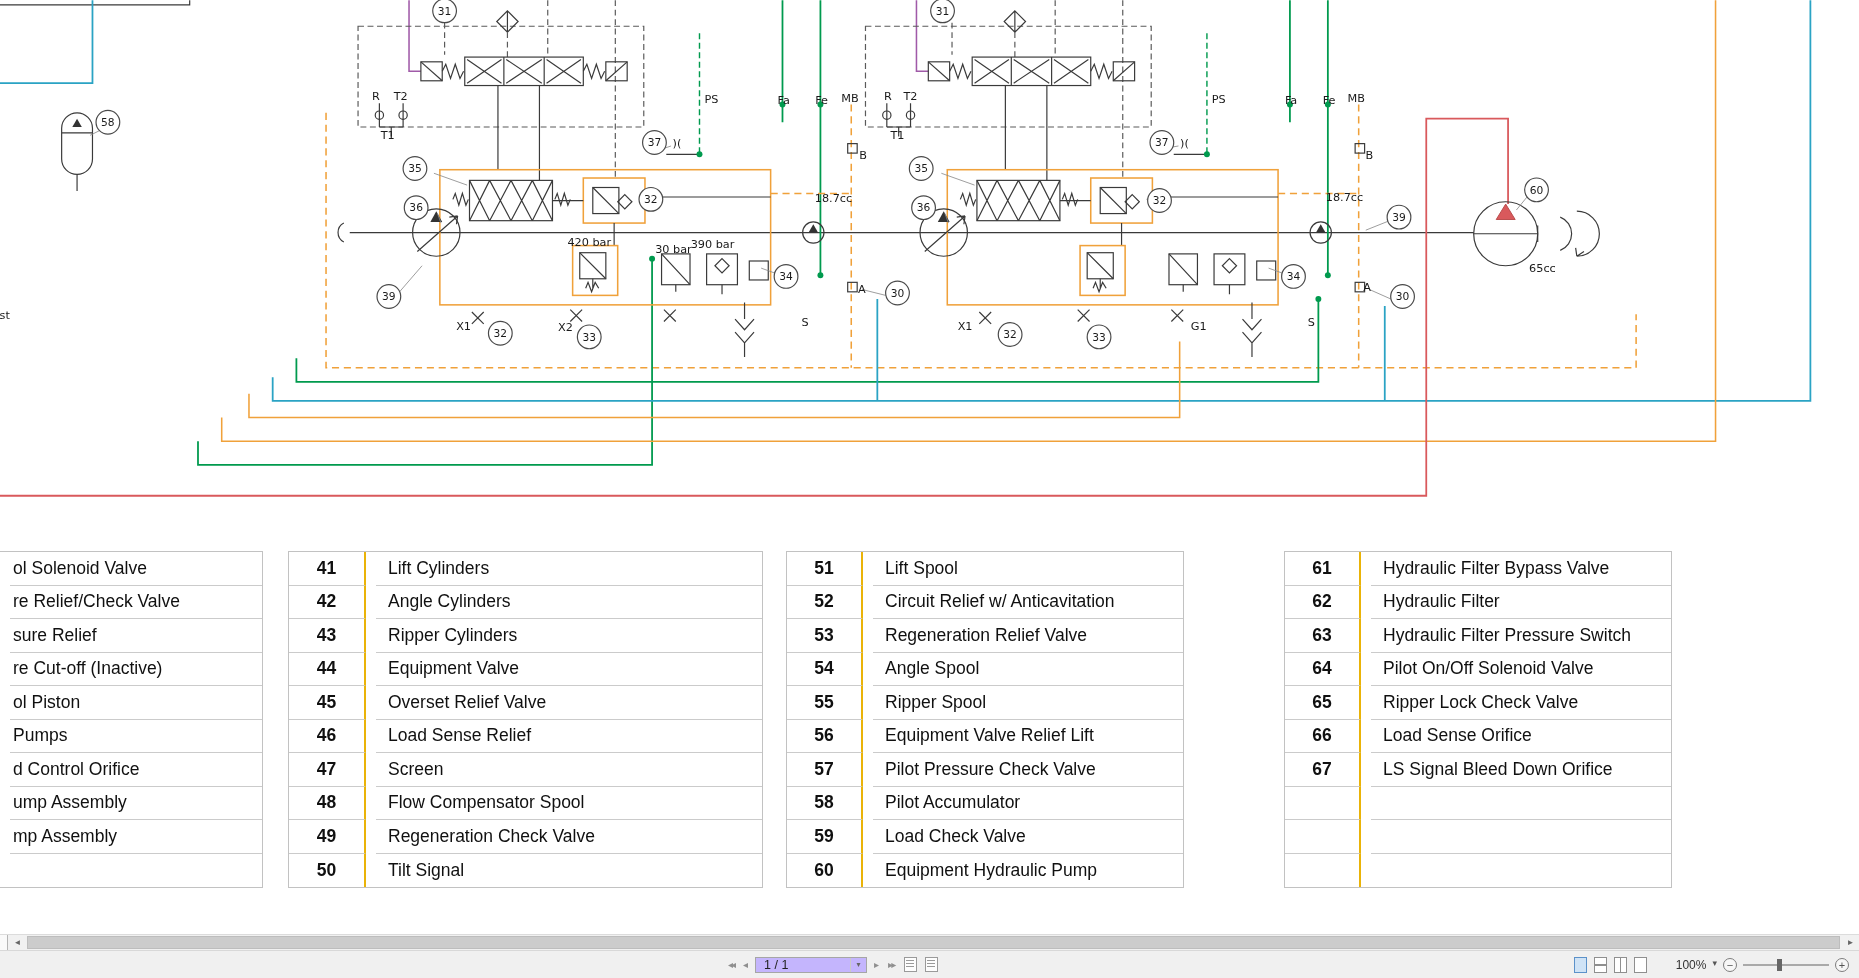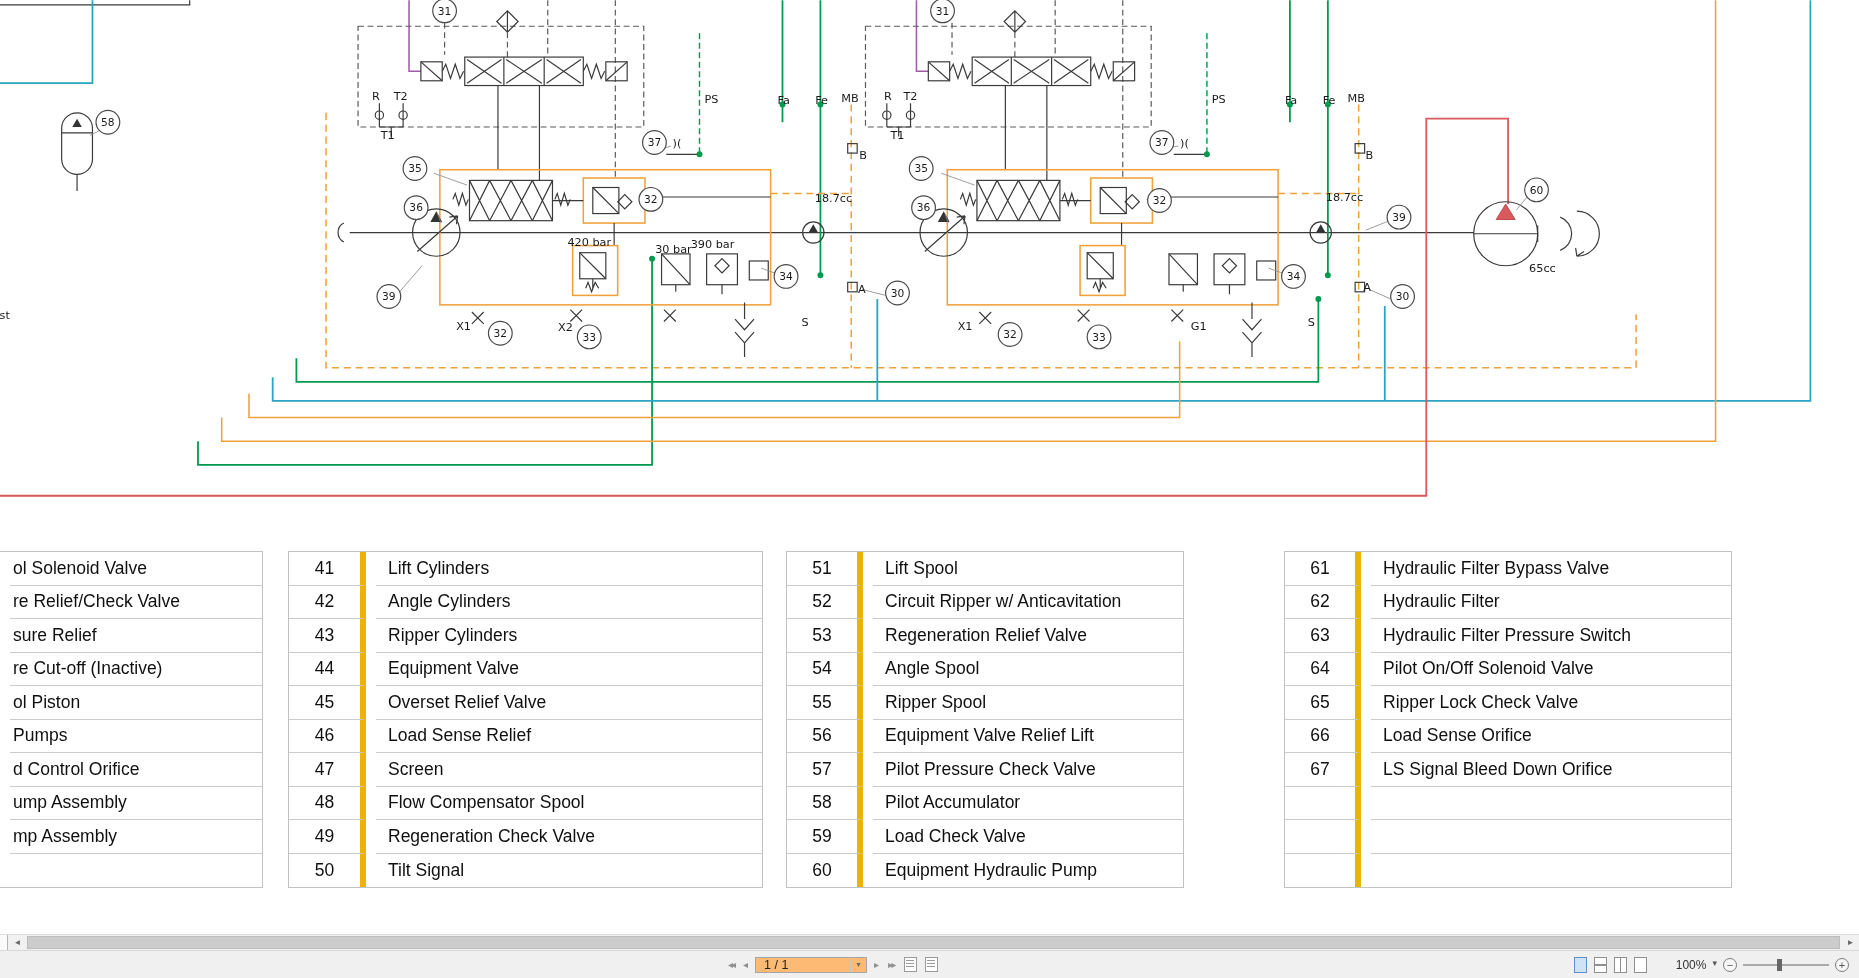--- a/index.html
+++ b/index.html
@@ -26,43 +26,43 @@
   .dlbl{font:9.5px "DejaVu Sans",sans-serif;fill:#1a1a1a;text-anchor:middle;}
   .gdot{fill:#009a4e;stroke:none;}
 
   
   .legend{position:absolute;top:551px;left:0;width:100%;height:340px;}
   .lg{position:absolute;top:0;display:grid;grid-auto-rows:33.5px;border:1px solid #c2c2c2;
       font-size:17.5px;color:#101010;background:#fff;box-sizing:border-box;}
   #lg0{left:0;width:263px;grid-template-columns:1fr;border-left:none;}
   #lg1{left:288px;width:475px;grid-template-columns:77px 1fr;}
   #lg2{left:786px;width:398px;grid-template-columns:76px 1fr;}
-  #lg3{left:1284px;width:448px;grid-template-columns:76px 1fr;}
+  #lg3{left:1284px;width:388px;grid-template-columns:76px 1fr;}
   .cell{display:flex;align-items:center;border-bottom:1px solid #cbcbcb;white-space:nowrap;overflow:hidden;}
-  .num{justify-content:center;border-right:6px solid #eab308;}
+  .num{justify-content:center;border-right:2px solid #eab308;font-weight:bold;}
   .desc{padding-left:12px;margin-left:10px;}
   #lg0 .desc{padding-left:3px;}
 
   
   .hscroll{position:absolute;left:0;right:0;bottom:28px;height:16px;background:#f1f1f1;
            border-top:1px solid #dcdcdc;box-sizing:border-box;}
   .hs-split{position:absolute;left:0;top:0;width:8px;height:15px;background:#fafafa;border-right:1px solid #b5b5b5;box-sizing:border-box;}
   .hs-btn{position:absolute;top:0;width:17px;height:15px;display:flex;align-items:center;justify-content:center;
           color:#666;font-size:8px;background:#f1f1f1;cursor:default;}
   .hs-left{left:9px;}
   .hs-right{right:0;}
   .hs-thumb{position:absolute;left:27px;right:19px;top:1px;height:13px;background:#cccccc;border:1px solid #bdbdbd;box-sizing:border-box;}
 
   
   .toolbar{position:absolute;left:0;right:0;bottom:0;height:28px;background:#f0f0f0;
            border-top:1px solid #d8d8d8;box-sizing:border-box;}
   .tb-center{position:absolute;left:726px;top:0;height:100%;display:flex;align-items:center;gap:5px;}
   .nav-btn{color:#8f8f8f;font-size:10px;letter-spacing:-2px;padding:0 2px;line-height:1;}
   .nav-btn.single{letter-spacing:0;}
-  .pagebox{width:112px;height:16px;background:#fdba74;border:1px solid #a6a6a6;display:flex;align-items:flex-end;
+  .pagebox{width:112px;height:16px;background:#c4b5fd;border:1px solid #a6a6a6;display:flex;align-items:flex-end;
            font-size:12.5px;color:#222;box-sizing:border-box;}
   .pagebox .pval{flex:1;padding-left:8px;}
   .pagebox .pcaret{width:15px;align-self:stretch;border-left:1px solid #c9c9c9;color:#666;font-size:8px;
                    display:flex;align-items:center;justify-content:center;}
   .hist-icon{width:13px;height:15px;border:1px solid #9a9a9a;background:#fdfdfd;margin-left:3px;position:relative;box-sizing:border-box;}
   .hist-icon::after{content:"";position:absolute;left:1px;top:2px;width:8px;height:1px;background:#9a9a9a;box-shadow:0 3px 0 #9a9a9a,0 6px 0 #9a9a9a;}
 
   .tb-right{position:absolute;right:10px;top:0;height:100%;display:flex;align-items:center;gap:7px;}
   .view-icon{width:13px;height:16px;border:1px solid #8f8f8f;background:#fff;box-sizing:border-box;}
   .view-icon.active{background:#cfe3f6;border-color:#5b91c9;}
@@ -357,21 +357,21 @@
           <div class="cell desc">Flow Compensator Spool</div>
           <div class="cell num">49</div>
           <div class="cell desc">Regeneration Check Valve</div>
           <div class="cell num" style="border-bottom: none;">50</div>
           <div class="cell desc" style="border-bottom: none;">Tilt Signal</div>
         </div>
       <div class="lg" id="lg2">
           <div class="cell num">51</div>
           <div class="cell desc">Lift Spool</div>
           <div class="cell num">52</div>
-          <div class="cell desc">Circuit Ripper w/ Anticavitation</div>
+          <div class="cell desc">Circuit Relief w/ Anticavitation</div>
           <div class="cell num">53</div>
           <div class="cell desc">Regeneration Relief Valve</div>
           <div class="cell num">54</div>
           <div class="cell desc">Angle Spool</div>
           <div class="cell num">55</div>
           <div class="cell desc">Ripper Spool</div>
           <div class="cell num">56</div>
           <div class="cell desc">Equipment Valve Relief Lift</div>
           <div class="cell num">57</div>
           <div class="cell desc">Pilot Pressure Check Valve</div>

